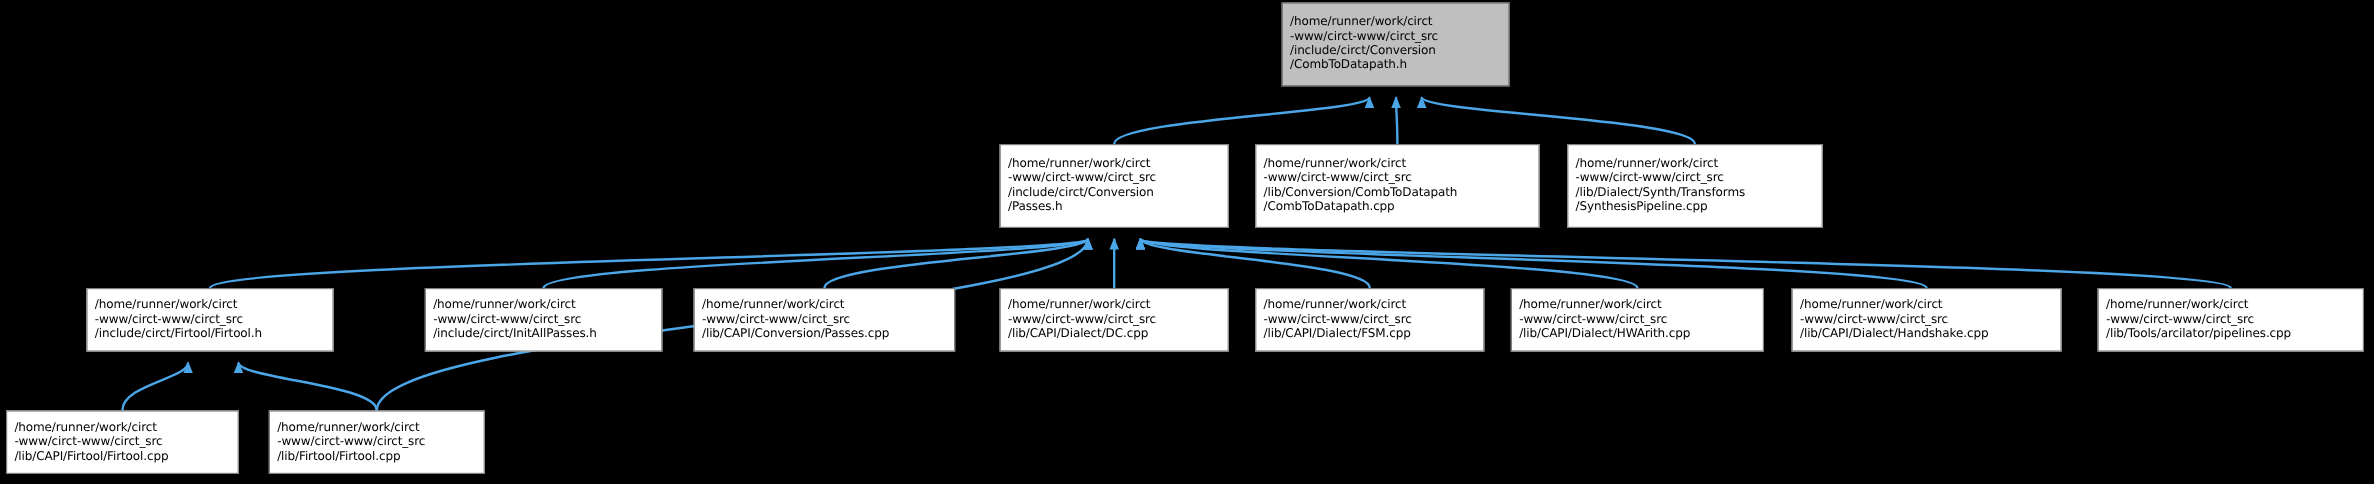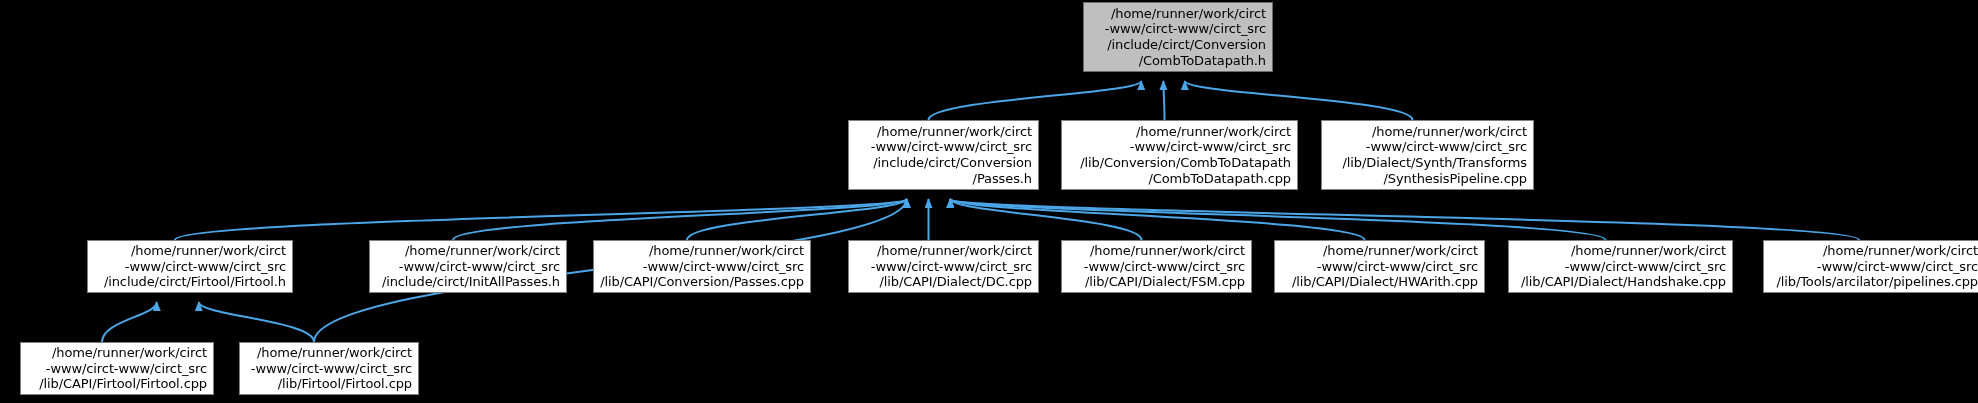--- a/index.html
+++ b/index.html
@@ -25,28 +25,27 @@
   }
   .node {
     position: absolute;
     box-sizing: border-box;
     border: 1px solid #808080;
     background: #ffffff;
     color: #000000;
     display: flex;
     align-items: center;
     justify-content: center;
-    text-align: right;
+    text-align: left;
     line-height: 1.20;
-    font-size: 13px;
+    font-size: 10px;
     letter-spacing: -0.1px;
     white-space: pre-line;
     padding: 2px 6px;
     z-index: 3;
-    margin-left: 15px;
   }
   .node.root {
     background: #bfbfbf;
     border: 1px solid #6b6b6b;
   }
   .node-label {
     display: block;
     width: 100%;
     white-space: pre-line;
   }

